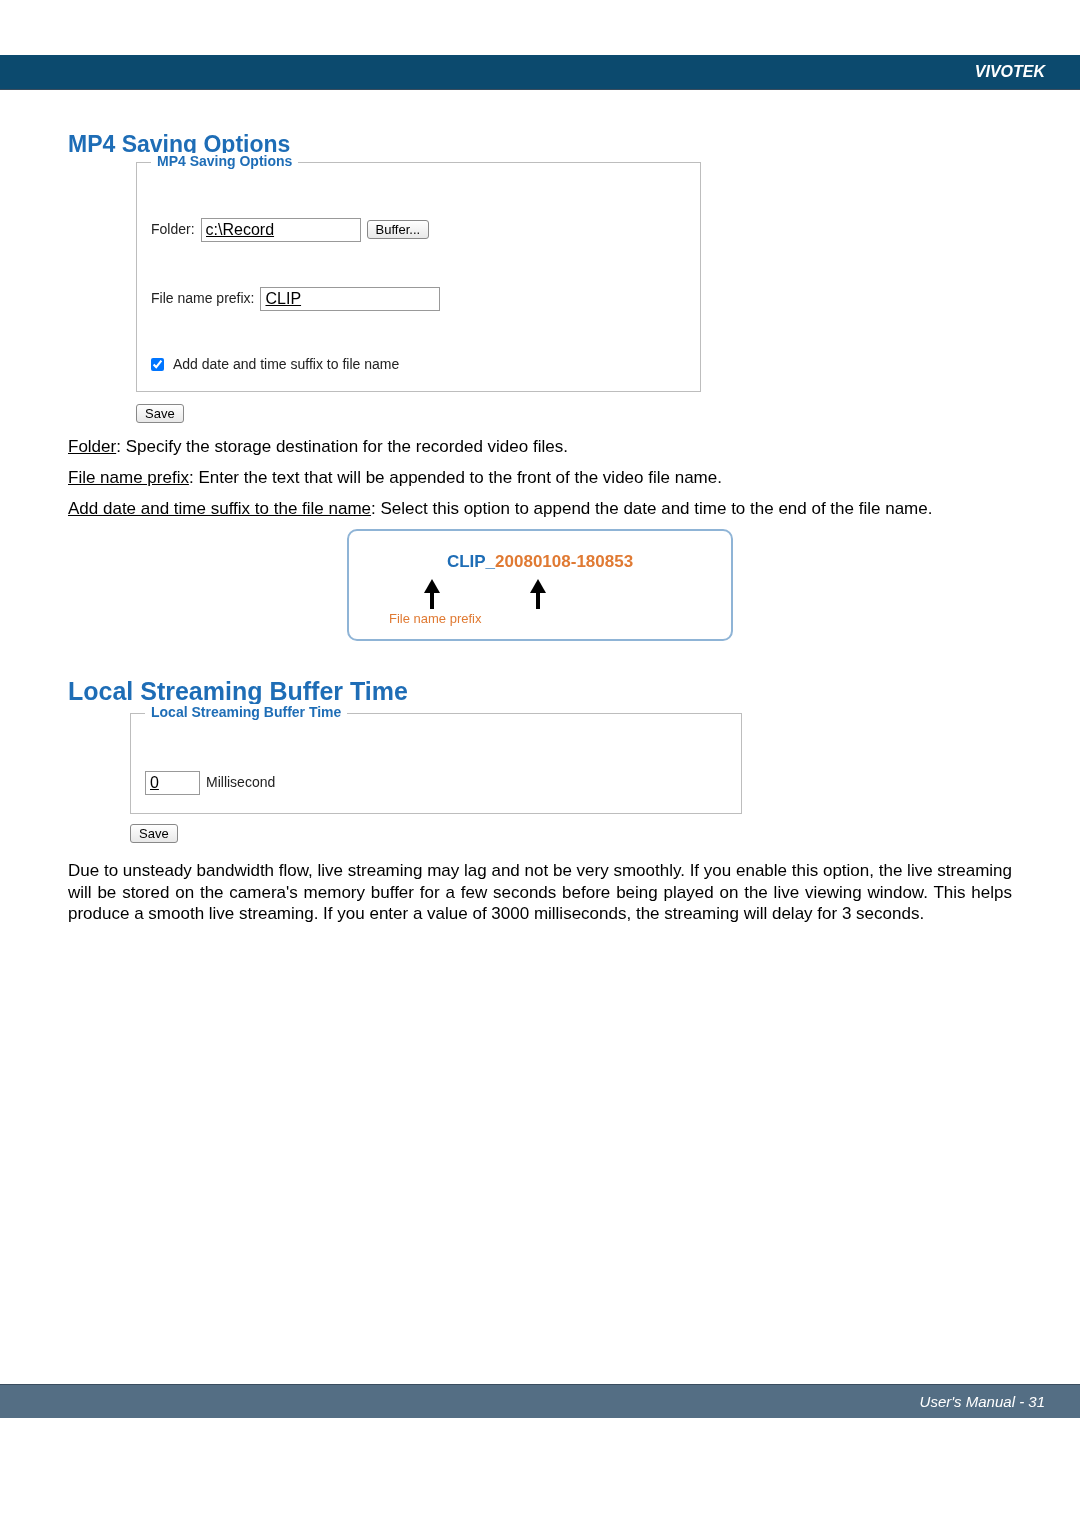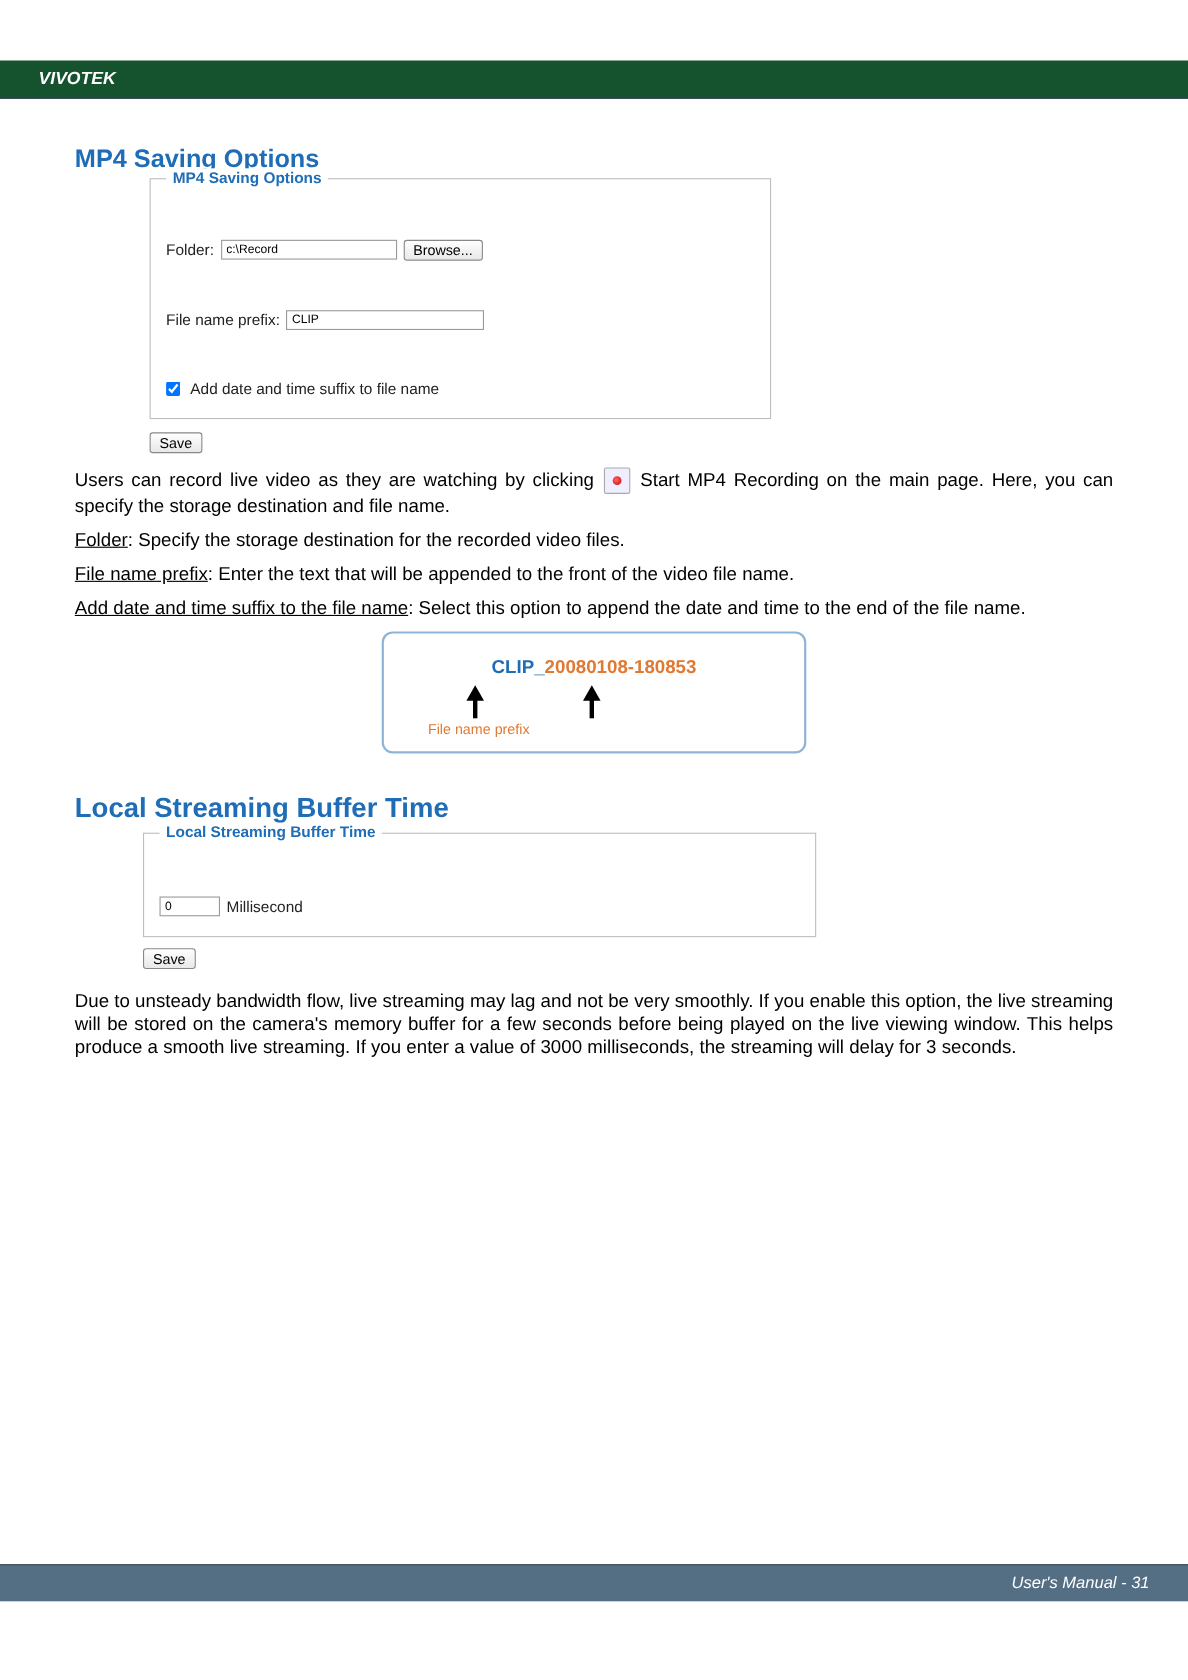--- a/index.html
+++ b/index.html
@@ -8,25 +8,25 @@
     font-family: Arial, Helvetica, sans-serif;
     background: #ffffff;
     width: 1080px;
   }
   .page {
     width: 1080px;
     box-sizing: border-box;
     padding: 0;
   }
   .header-bar {
-    background: #14532d;
+    background: #0c4a6e;
     color: #fff;
     font-style: italic;
     font-weight: bold;
-    text-align: left;
+    text-align: right;
     padding: 8px 35px;
     font-size: 16px;
     border-bottom: 1px solid #3a4d5e;
     margin-top: 55px;
   }
   .content {
     padding: 40px 68px 0 68px;
     font-size: 17px;
     line-height: 1.25;
     color: #000;
@@ -69,23 +69,24 @@
     margin-bottom: 6px;
     margin-top: 45px;
   }
   .row label {
     font-size: 14px;
     color: #222;
   }
   .txt {
     border: 1px solid #999;
     background: #fff;
-    font-size: 11px;
+    font-size: 16px;
     padding: 2px 4px;
     font-family: Arial, sans-serif;
+    text-decoration: underline;
   }
   .folder-input { width: 150px; }
   .prefix-input { width: 170px; }
   .btn {
     border: 1px solid #888;
     background: linear-gradient(#fff,#e8e8e8);
     font-size: 13px;
     padding: 1px 8px;
     border-radius: 3px;
     font-family: Arial, sans-serif;
@@ -217,41 +218,36 @@
   </div>
 
   <div class="content">
     <h2 class="section-title">MP4 Saving Options</h2>
 
     <div class="fieldset">
       <div class="legend">MP4 Saving Options</div>
       <div class="row">
         <label>Folder:</label>
         <input class="txt folder-input" type="text" value="c:\Record" style="">
-        <button class="btn">Browse...</button>
+        <button class="btn">Buffer...</button>
       </div>
       <div class="row">
         <label>File name prefix:</label>
         <input class="txt prefix-input" type="text" value="CLIP" style="">
       </div>
       <div class="row">
         <input type="checkbox" class="chk" checked="" style="">
         <label>Add date and time suffix to file name</label>
       </div>
     </div>
     <div class="save-wrap">
       <button class="btn">Save</button>
     </div>
 
     <div class="desc">
-      <p>
-        <span>Users can record live video as they are watching by clicking </span>
-        <span class="inline-icon"></span>
-        <span> Start MP4 Recording on the main page. Here, you can specify the storage destination and file name.</span>
-      </p>
       <p>
         <span class="u">Folder</span><span>: Specify the storage destination for the recorded video files.</span>
       </p>
       <p>
         <span class="u">File name prefix</span><span>: Enter the text that will be appended to the front of the video file name.</span>
       </p>
       <p>
         <span class="u">Add date and time suffix to the file name</span><span>: Select this option to append the date and time to the end of the file name.</span>
       </p>
     </div>

